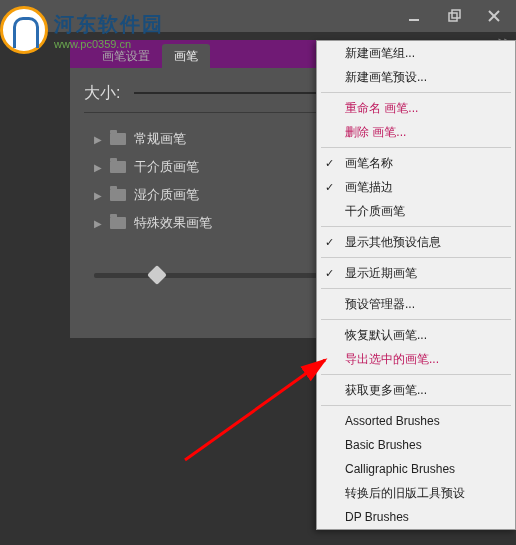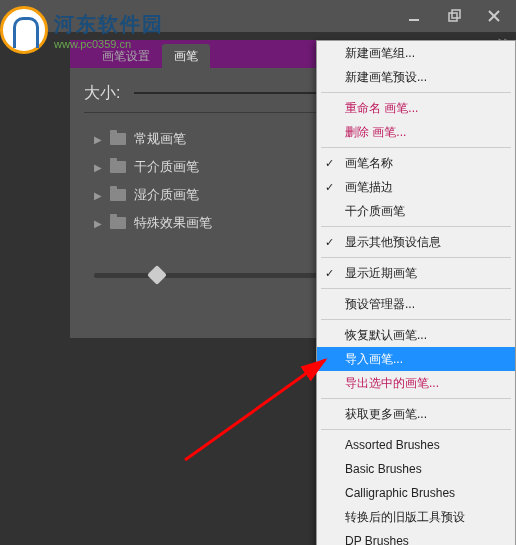--- a/index.html
+++ b/index.html
@@ -165,21 +165,20 @@
     </div>
   <div class="menu-sep"></div>
   <div class="menu-item">
       <span class="check">✓</span>
       <span>显示近期画笔</span>
     </div>
   <div class="menu-sep"></div>
   <div class="menu-item">预设管理器...</div>
   <div class="menu-sep"></div>
   <div class="menu-item">恢复默认画笔...</div>
-  <div class="menu-item highlighted">导入画笔...</div>
   <div class="menu-item disabled">导出选中的画笔...</div>
   <div class="menu-sep"></div>
   <div class="menu-item">获取更多画笔...</div>
   <div class="menu-sep"></div>
   <div class="menu-item">Assorted Brushes</div>
   <div class="menu-item">Basic Brushes</div>
   <div class="menu-item">Calligraphic Brushes</div>
   <div class="menu-item">转换后的旧版工具预设</div>
   <div class="menu-item">DP Brushes</div>
 

